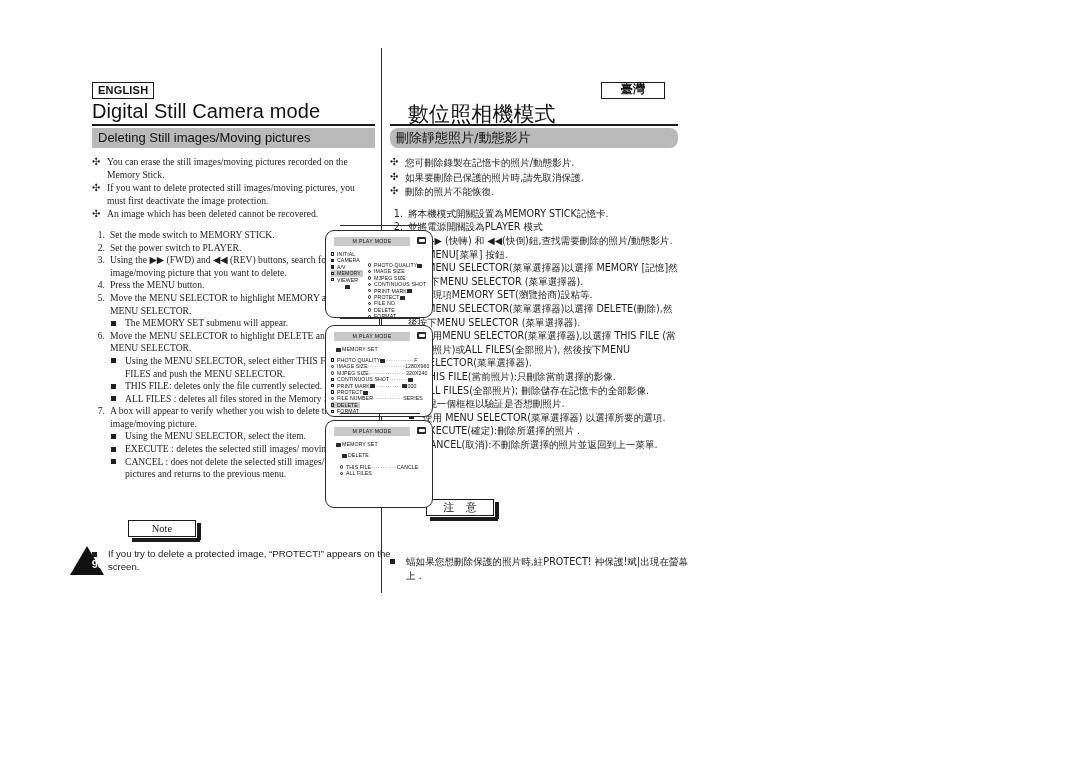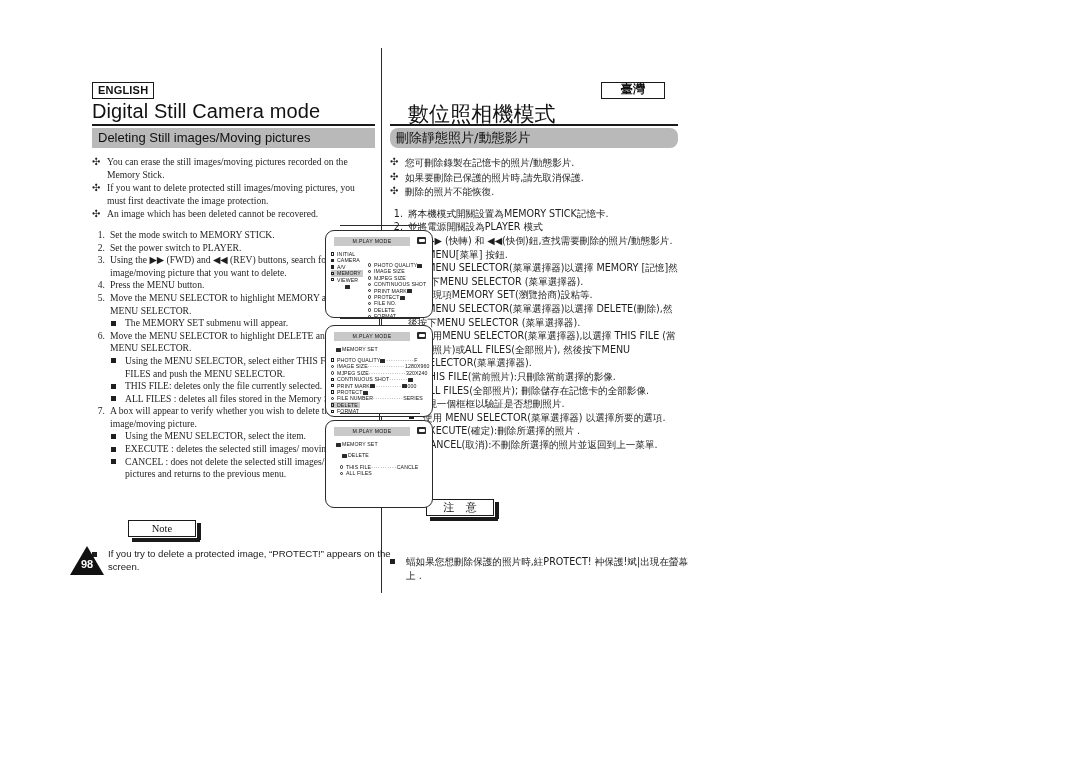--- a/index.html
+++ b/index.html
@@ -239,21 +239,21 @@
     left: 0; top: 0;
     width: 0; height: 0;
     border-left: 17px solid transparent;
     border-right: 17px solid transparent;
     border-bottom: 29px solid #111;
   }
   #page-number .pn {
     position: absolute;
     left: 0; top: 12px;
     width: 34px;
-    text-align: center;
+    text-align: right;
     color: #fff;
     font-family: "Liberation Sans", sans-serif;
     font-weight: bold;
     font-size: 11px;
     line-height: 12px;
   }
 
   
   .lcd {
     position: absolute;

